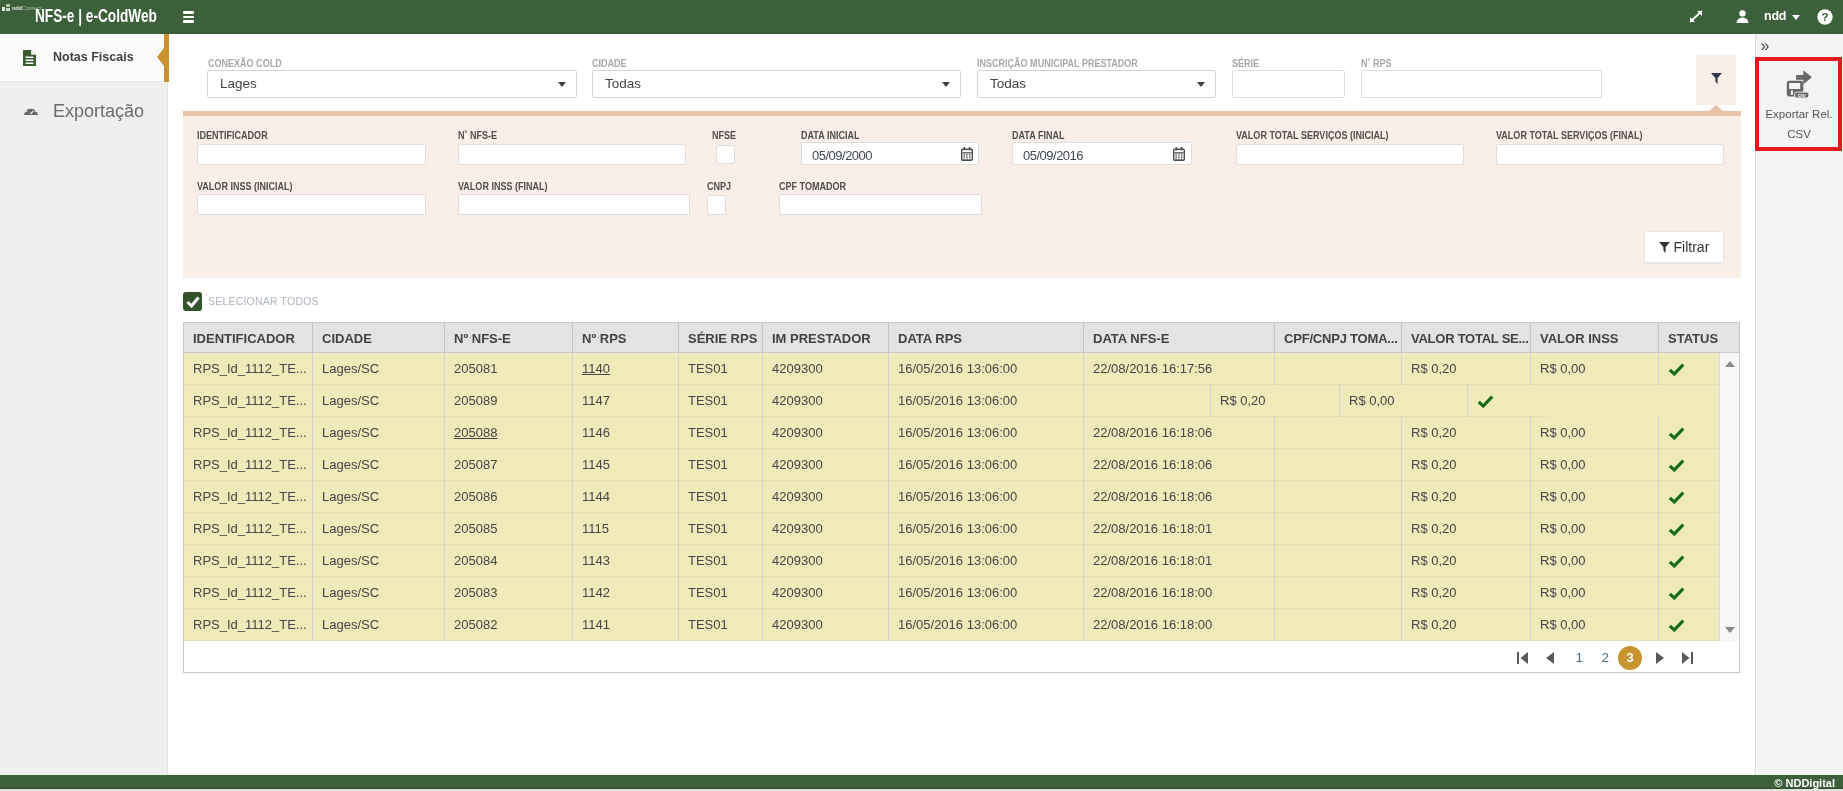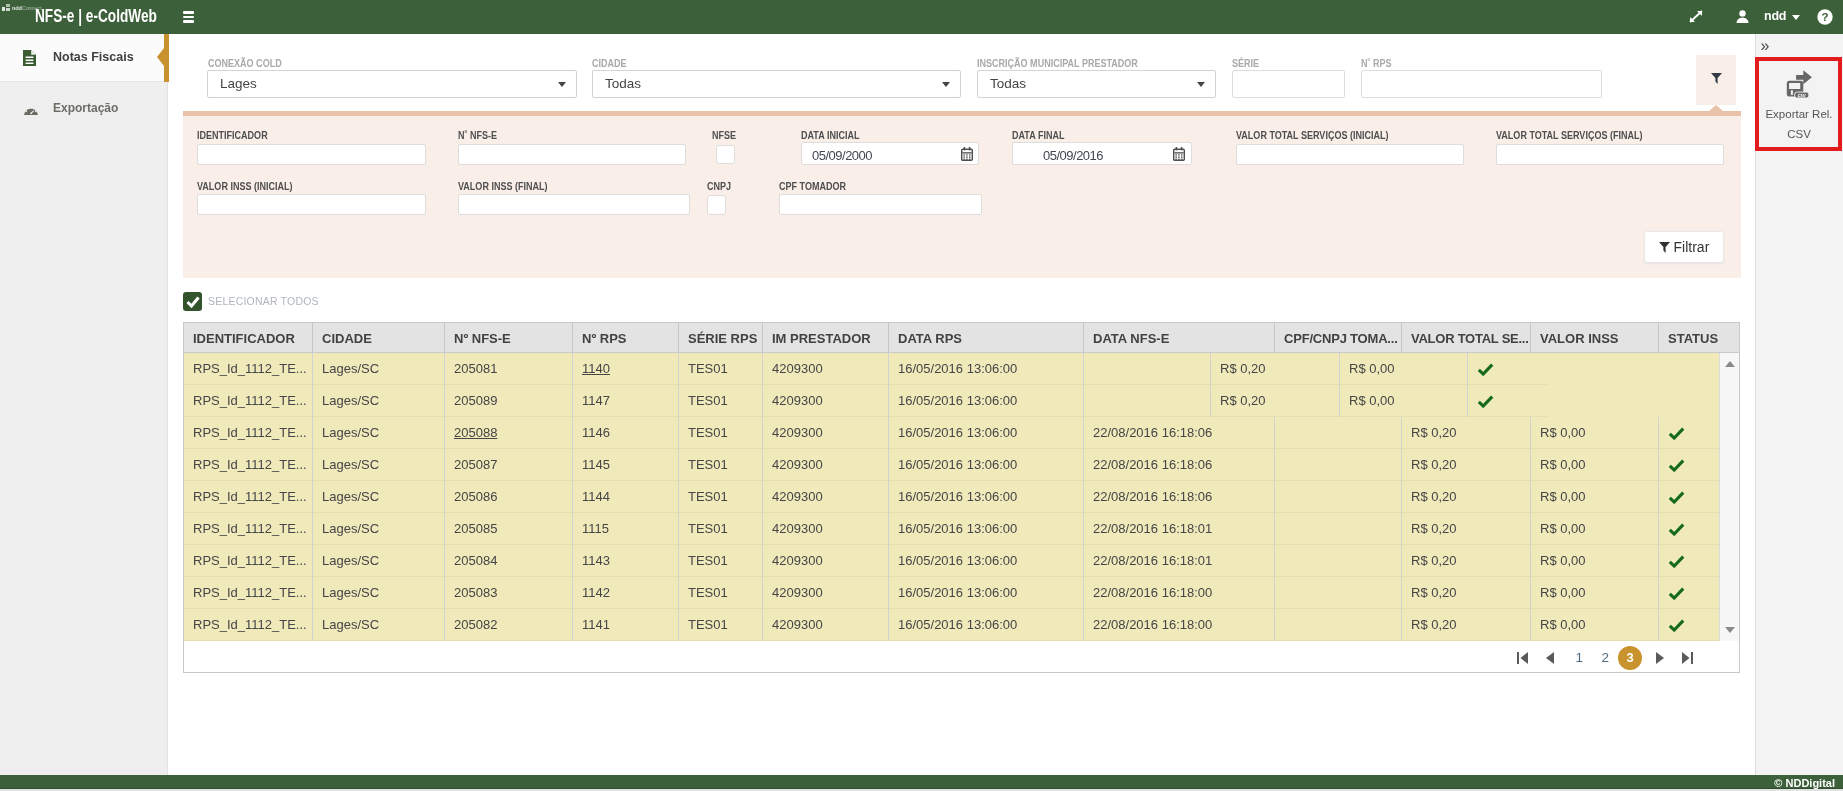--- a/index.html
+++ b/index.html
@@ -97,21 +97,21 @@
 <div class="nav-label" style="top:50px; font-weight:bold; color:#404040; font-size:12.5px;">Notas Fiscais</div>
 <svg class="abs" style="left:23px; top:102.5px;" width="16" height="12" viewBox="0 0 16 12">
   <path d="M1.2 11.6 A6.9 6.9 0 0 1 14.8 11.6 L14.9 11.9 L1.1 11.9 Z" fill="#6b6962"></path>
   <circle cx="3.3" cy="8.3" r="0.95" fill="#efefef"></circle>
   <circle cx="4.9" cy="5.3" r="0.95" fill="#efefef"></circle>
   <circle cx="8" cy="4" r="0.95" fill="#efefef"></circle>
   <circle cx="11.1" cy="5.3" r="0.95" fill="#efefef"></circle>
   <circle cx="12.7" cy="8.3" r="0.95" fill="#efefef"></circle>
   <polygon points="7,10.3 12,5.9 8.7,10.9 7.9,11.2" fill="#efefef"></polygon>
 </svg>
-<div class="nav-label" style="top:101px; color:#6e6c66; font-size:12px;font-weight:bold;">Exportação</div>
+<div class="nav-label" style="top:101px; color:#6e6c66; font-size:18px;">Exportação</div>
 
 <div class="lbl lg" style="left:208px; top:57px;">CONEXÃO COLD</div>
 <div class="sel" style="left:207px; top:70px; width:370px;">Lages<span class="caret"></span></div>
 <div class="lbl lg" style="left:592px; top:57px;">CIDADE</div>
 <div class="sel" style="left:592px; top:70px; width:369px;">Todas<span class="caret"></span></div>
 <div class="lbl lg" style="left:977px; top:57px;">INSCRIÇÃO MUNICIPAL PRESTADOR</div>
 <div class="sel" style="left:977px; top:70px; width:239px;">Todas<span class="caret"></span></div>
 <div class="lbl lg" style="left:1232px; top:57px;">SÉRIE</div>
 <div class="inp" style="left:1232px; top:70px; width:113px; height:28px;"></div>
 <div class="lbl lg" style="left:1361px; top:57px;">N˚ RPS</div>
@@ -147,21 +147,21 @@
     <rect x="2.4" y="9.5" width="1.5" height="1.3"></rect>
       <rect x="5.2" y="9.5" width="1.5" height="1.3"></rect>
       <rect x="8" y="9.5" width="1.5" height="1.3"></rect>
     <rect x="2.4" y="11.6" width="1.5" height="1.1"></rect>
       <rect x="5.2" y="11.6" width="1.5" height="1.1"></rect>
       <rect x="8" y="11.6" width="1.5" height="1.1"></rect>
   </g>
 </svg>
 <div class="lbl dk" style="left:1012px; top:129px;">DATA FINAL</div>
 <div class="inp" style="left:1012px; top:142px; width:180px; height:23px;"></div>
-<div class="datetxt" style="left:1023px; top:148px;margin-left:20px;">05/09/2016</div>
+<div class="datetxt" style="left:1023px; top:148px;">05/09/2016</div>
 <svg class="abs cal" style="left:1173px; top:146.5px;" width="12" height="14" viewBox="0 0 12 14">
   <rect x="0.7" y="2.2" width="10.6" height="11.1" rx="1" fill="none" stroke="#4d4d4d" stroke-width="1.4"></rect>
   <rect x="2.6" y="0" width="1.6" height="3.4" fill="#4d4d4d"></rect>
   <rect x="7.8" y="0" width="1.6" height="3.4" fill="#4d4d4d"></rect>
   <rect x="1.4" y="5.2" width="9.2" height="1.3" fill="#4d4d4d"></rect>
   <g fill="#4d4d4d">
     <rect x="2.4" y="7.3" width="1.5" height="1.3"></rect>
       <rect x="5.2" y="7.3" width="1.5" height="1.3"></rect>
       <rect x="8" y="7.3" width="1.5" height="1.3"></rect>
     <rect x="2.4" y="9.5" width="1.5" height="1.3"></rect>
@@ -214,20 +214,21 @@
   </div>
   <div id="tbody">
       <div class="trow">
         <div class="tc" style="width:129px;">RPS_Id_1112_TE...</div>
         <div class="tc" style="width:132px;">Lages/SC</div>
         <div class="tc" style="width:128px;">205081</div>
         <div class="tc" style="width:106px;text-decoration:underline;">1140</div>
         <div class="tc" style="width:84px;">TES01</div>
         <div class="tc" style="width:126px;">4209300</div>
         <div class="tc" style="width:195px;">16/05/2016 13:06:00</div>
+        <div class="tc" style="width:191px;">22/08/2016 16:17:56</div>
         <div class="tc" style="width:127px;"></div>
         <div class="tc" style="width:129px;">R$ 0,20</div>
         <div class="tc" style="width:128px;">R$ 0,00</div>
         <div class="tc" style="width:79.5px; border-right:none;"><svg style="margin-top:10px;" width="17" height="13" viewBox="0 0 17 13">
             <path d="M1.8 6.8 L6.2 11 L15.2 1.6" stroke="#156a1a" stroke-width="3.1" fill="none"></path>
           </svg></div>
       </div>
       <div class="trow">
         <div class="tc" style="width:129px;">RPS_Id_1112_TE...</div>
         <div class="tc" style="width:132px;">Lages/SC</div>

